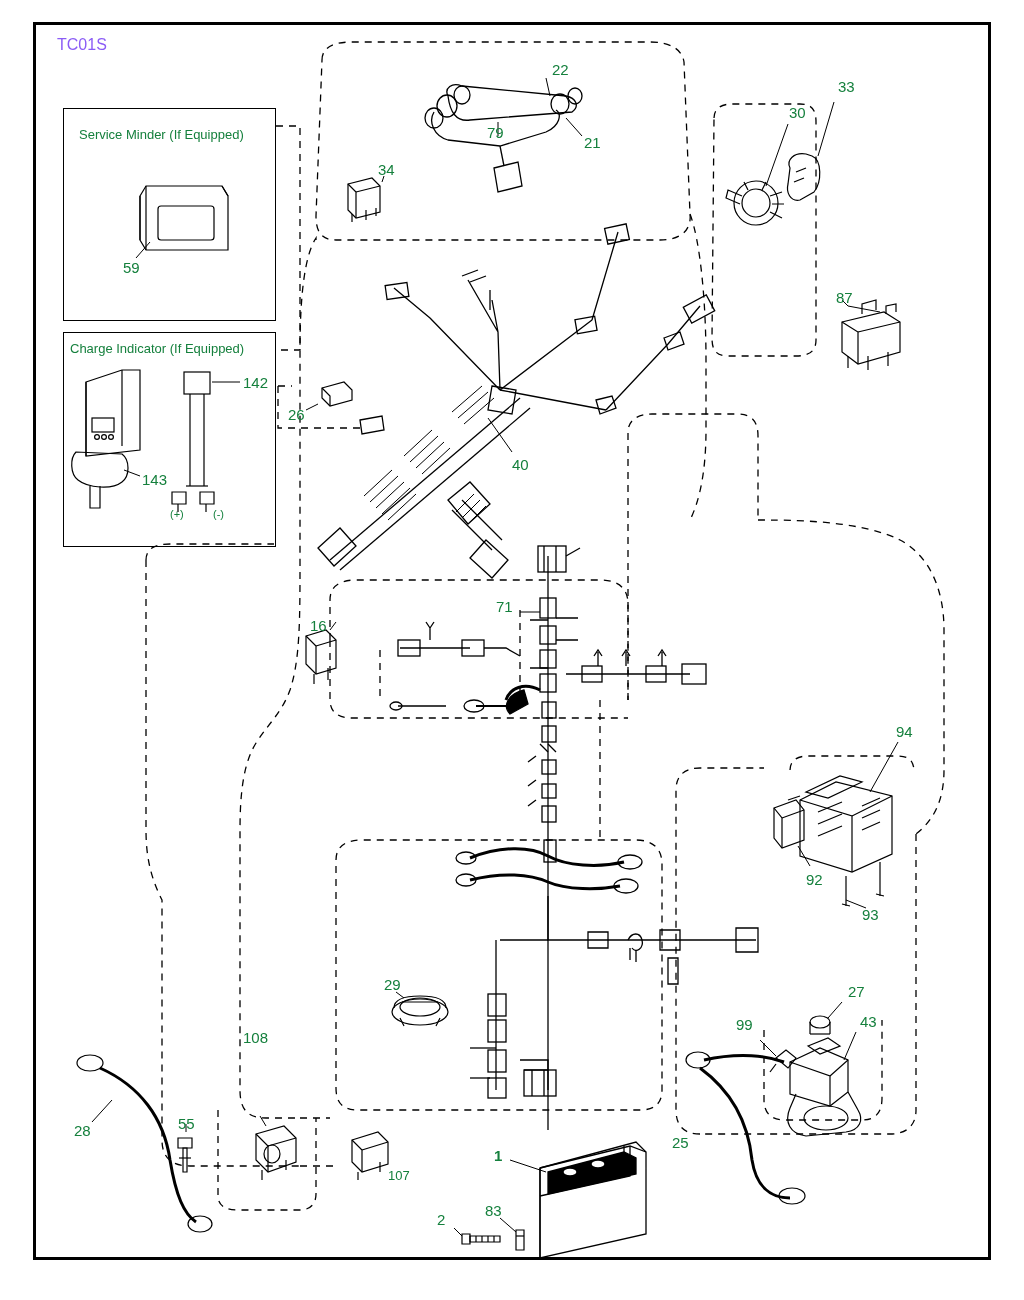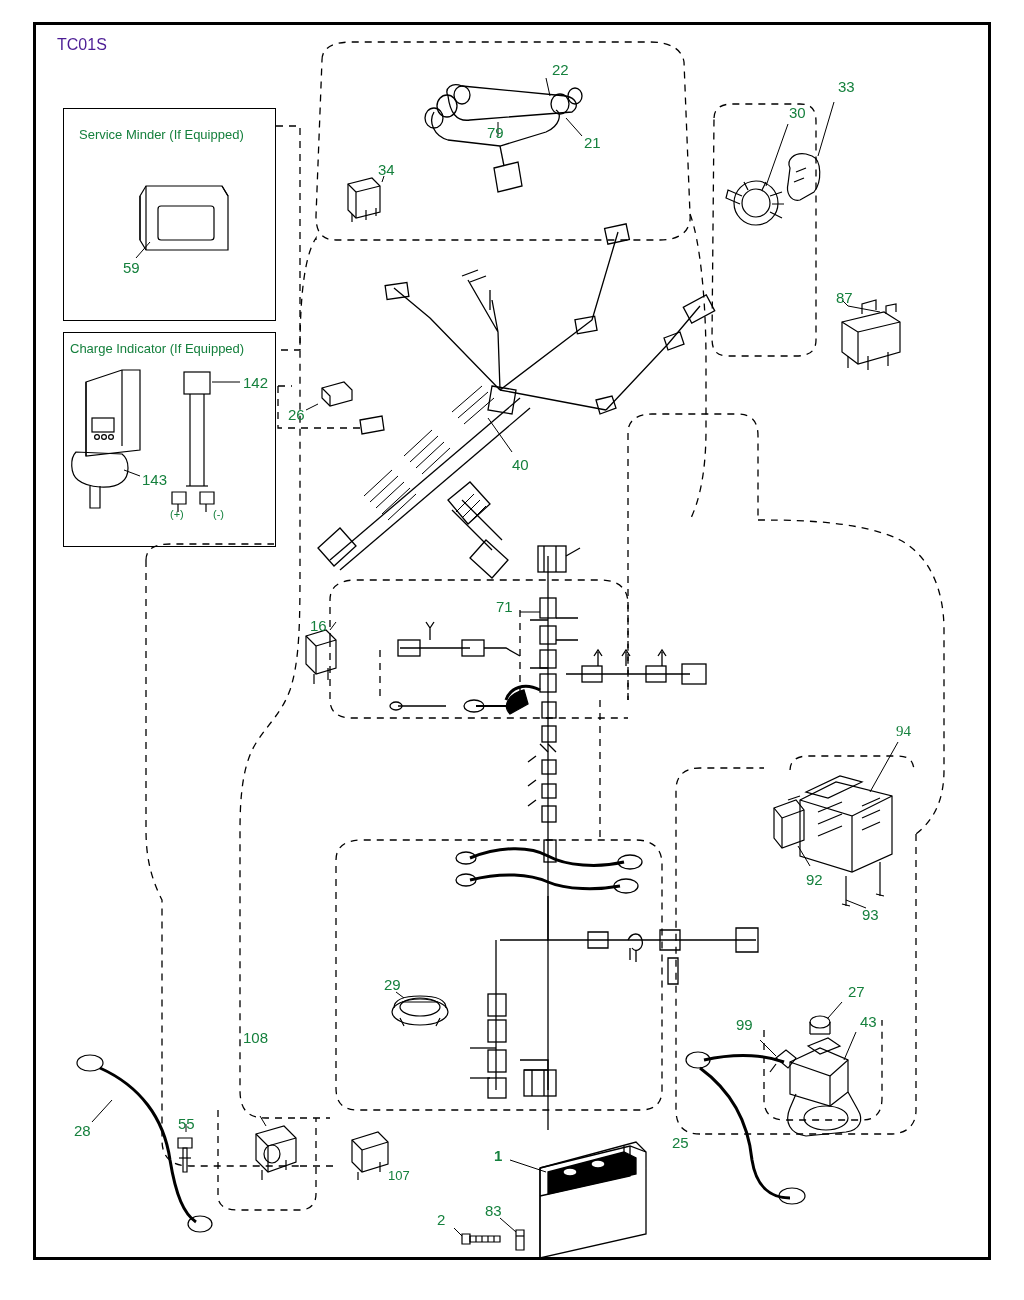--- a/index.html
+++ b/index.html
@@ -4,21 +4,21 @@
 <style>
   html,body{margin:0;padding:0;background:#ffffff;}
   body{font-family:"Liberation Sans", sans-serif;}
   #page{position:relative;width:1024px;height:1300px;background:#fff;overflow:hidden;}
   #frame{position:absolute;left:33px;top:22px;width:958px;height:1238px;border:3px solid #000;box-sizing:border-box;}
   .lbl{position:absolute;font-size:15px;color:#15803d;white-space:nowrap;}
   .lbl.sm{font-size:13px;}
   .lbl.bold{font-weight:bold;}
   .box{position:absolute;border:1px solid #000;box-sizing:border-box;background:transparent;}
   .svgwrap{position:absolute;left:0;top:0;width:1024px;height:1300px;pointer-events:none;}
-  .ttl{position:absolute;font-size:16px;color:#4c1d95;}
+  .ttl{position:absolute;font-size:16px;color:#8b5cf6;}
 </style>
 </head>
 <body>
 
 <div id="page">
 
   <div id="frame"></div>
 
   <div class="ttl" style="left:57px;top:36px;">TC01S</div>
 
@@ -396,21 +396,21 @@
   <div class="lbl" style="left:487px;top:124px;">79</div>
   <div class="lbl" style="left:584px;top:134px;">21</div>
   <div class="lbl" style="left:378px;top:161px;">34</div>
   <div class="lbl" style="left:836px;top:289px;">87</div>
   <div class="lbl" style="left:243px;top:374px;">142</div>
   <div class="lbl" style="left:288px;top:406px;">26</div>
   <div class="lbl" style="left:142px;top:471px;">143</div>
   <div class="lbl" style="left:512px;top:456px;">40</div>
   <div class="lbl" style="left:496px;top:598px;">71</div>
   <div class="lbl" style="left:310px;top:617px;">16</div>
-  <div class="lbl" style="left:896px;top:723px;font-family:Liberation Serif, serif;">94</div>
+  <div class="lbl" style="left:896px;top:723px;">94</div>
   <div class="lbl" style="left:806px;top:871px;">92</div>
   <div class="lbl" style="left:862px;top:906px;">93</div>
   <div class="lbl" style="left:384px;top:976px;">29</div>
   <div class="lbl" style="left:848px;top:983px;">27</div>
   <div class="lbl" style="left:736px;top:1016px;">99</div>
   <div class="lbl" style="left:860px;top:1013px;">43</div>
   <div class="lbl" style="left:74px;top:1122px;">28</div>
   <div class="lbl" style="left:178px;top:1115px;">55</div>
   <div class="lbl" style="left:243px;top:1029px;">108</div>
   <div class="lbl sm" style="left:388px;top:1168px;">107</div>

